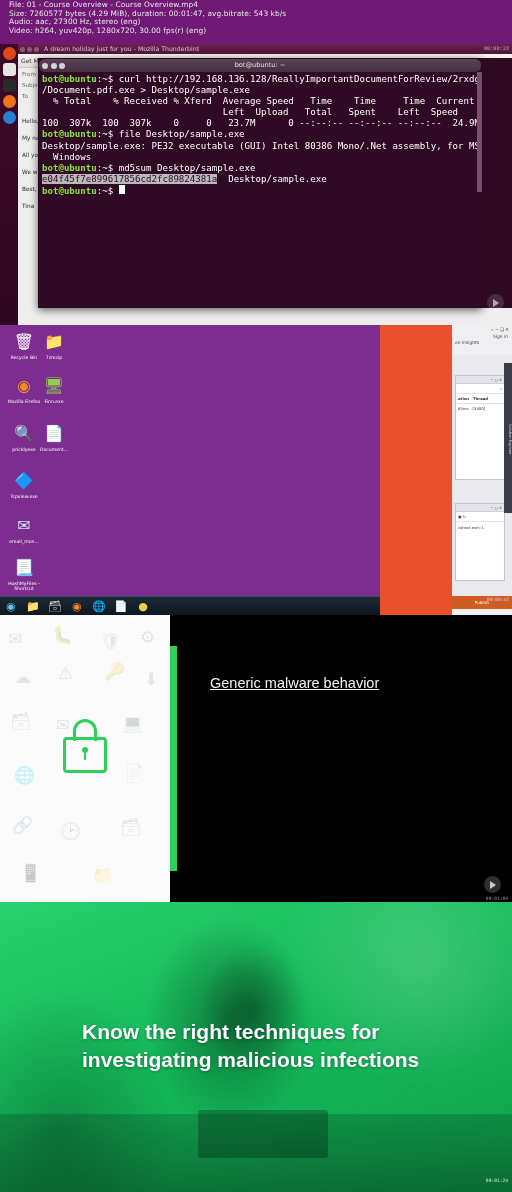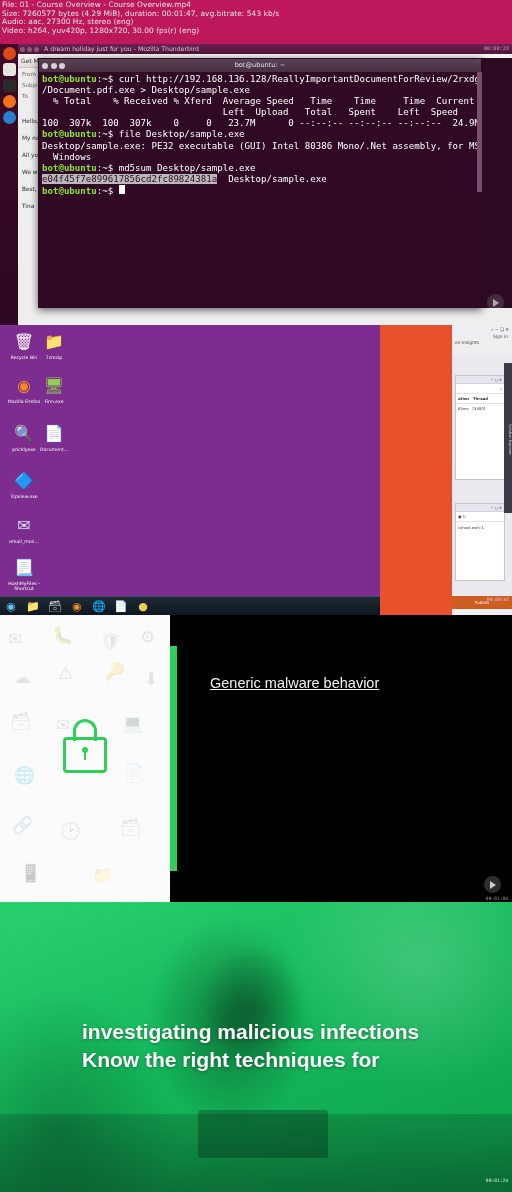--- a/index.html
+++ b/index.html
@@ -5,23 +5,23 @@
   * { margin:0; padding:0; box-sizing:border-box; }
   html,body { background:#000; }
   body {
     width:512px; height:1192px; position:relative; overflow:hidden;
     font-family:"DejaVu Sans", sans-serif;
   }
 
   
   #mediainfo {
     position:absolute; left:0; top:0; width:512px; height:44px;
-    background:#be185d; color:#e8e8e8;
+    background:#701a75; color:#e8e8e8;
     font-family:"DejaVu Sans", sans-serif; font-size:7.4px; line-height:8.7px;
-    padding:1px 2px 0 2px;
+    padding:1px 2px 0 9px;
     white-space:nowrap;
   }
   #mediainfo div { letter-spacing:0.01em; }
 
   
   #panel1 {
     position:absolute; left:0; top:44px; width:512px; height:281px;
     background:#2b0618; overflow:hidden;
   }
   .tb-titlebar {
@@ -59,21 +59,21 @@
 
   
   .term {
     position:absolute; left:38px; top:14px; width:444px; height:250px;
     background:#300a24; border:1px solid #2a0820;
     box-shadow:0 2px 8px rgba(0,0,0,.6);
   }
   .term-title {
     height:13px; background:linear-gradient(#5a4355,#463041);
     color:#e4dee2; font-size:6.6px; line-height:13px; text-align:center;
-    position:relative; font-family:"DejaVu Sans", sans-serif;
+    position:relative; font-family:"DejaVu Sans", sans-serif;border-radius:6px;
   }
   .term-title .btns { position:absolute; left:3px; top:3.5px; display:flex; gap:2.5px; }
   .term-title .btns i { width:6px;height:6px;border-radius:50%;background:#d8d0d6;display:block; }
   .term-body {
     padding:2px 3px; color:#ffffff;
     font-family:"DejaVu Sans Mono", monospace;
     font-size:9.1px; line-height:11.1px; white-space:pre;
   }
   .user { color:#8ae234; font-weight:bold; }
   .host { color:#ffffff; }
@@ -366,16 +366,16 @@
 <div class="p3-play"></div>
 <div class="p3-time">00:01:04</div>
 
 <div id="panel4">
   <div class="p4-photo"></div>
   <div class="p4-person"></div>
   <div class="p4-desk"></div>
   <div class="p4-laptop"></div>
 </div>
 <div class="p4-title">
+  <div>Know the right techniques for</div>
   <div>investigating malicious infections</div>
-  <div>Know the right techniques for</div>
 </div>
 <div class="p4-time">00:01:24</div>
 
 </body></html>

